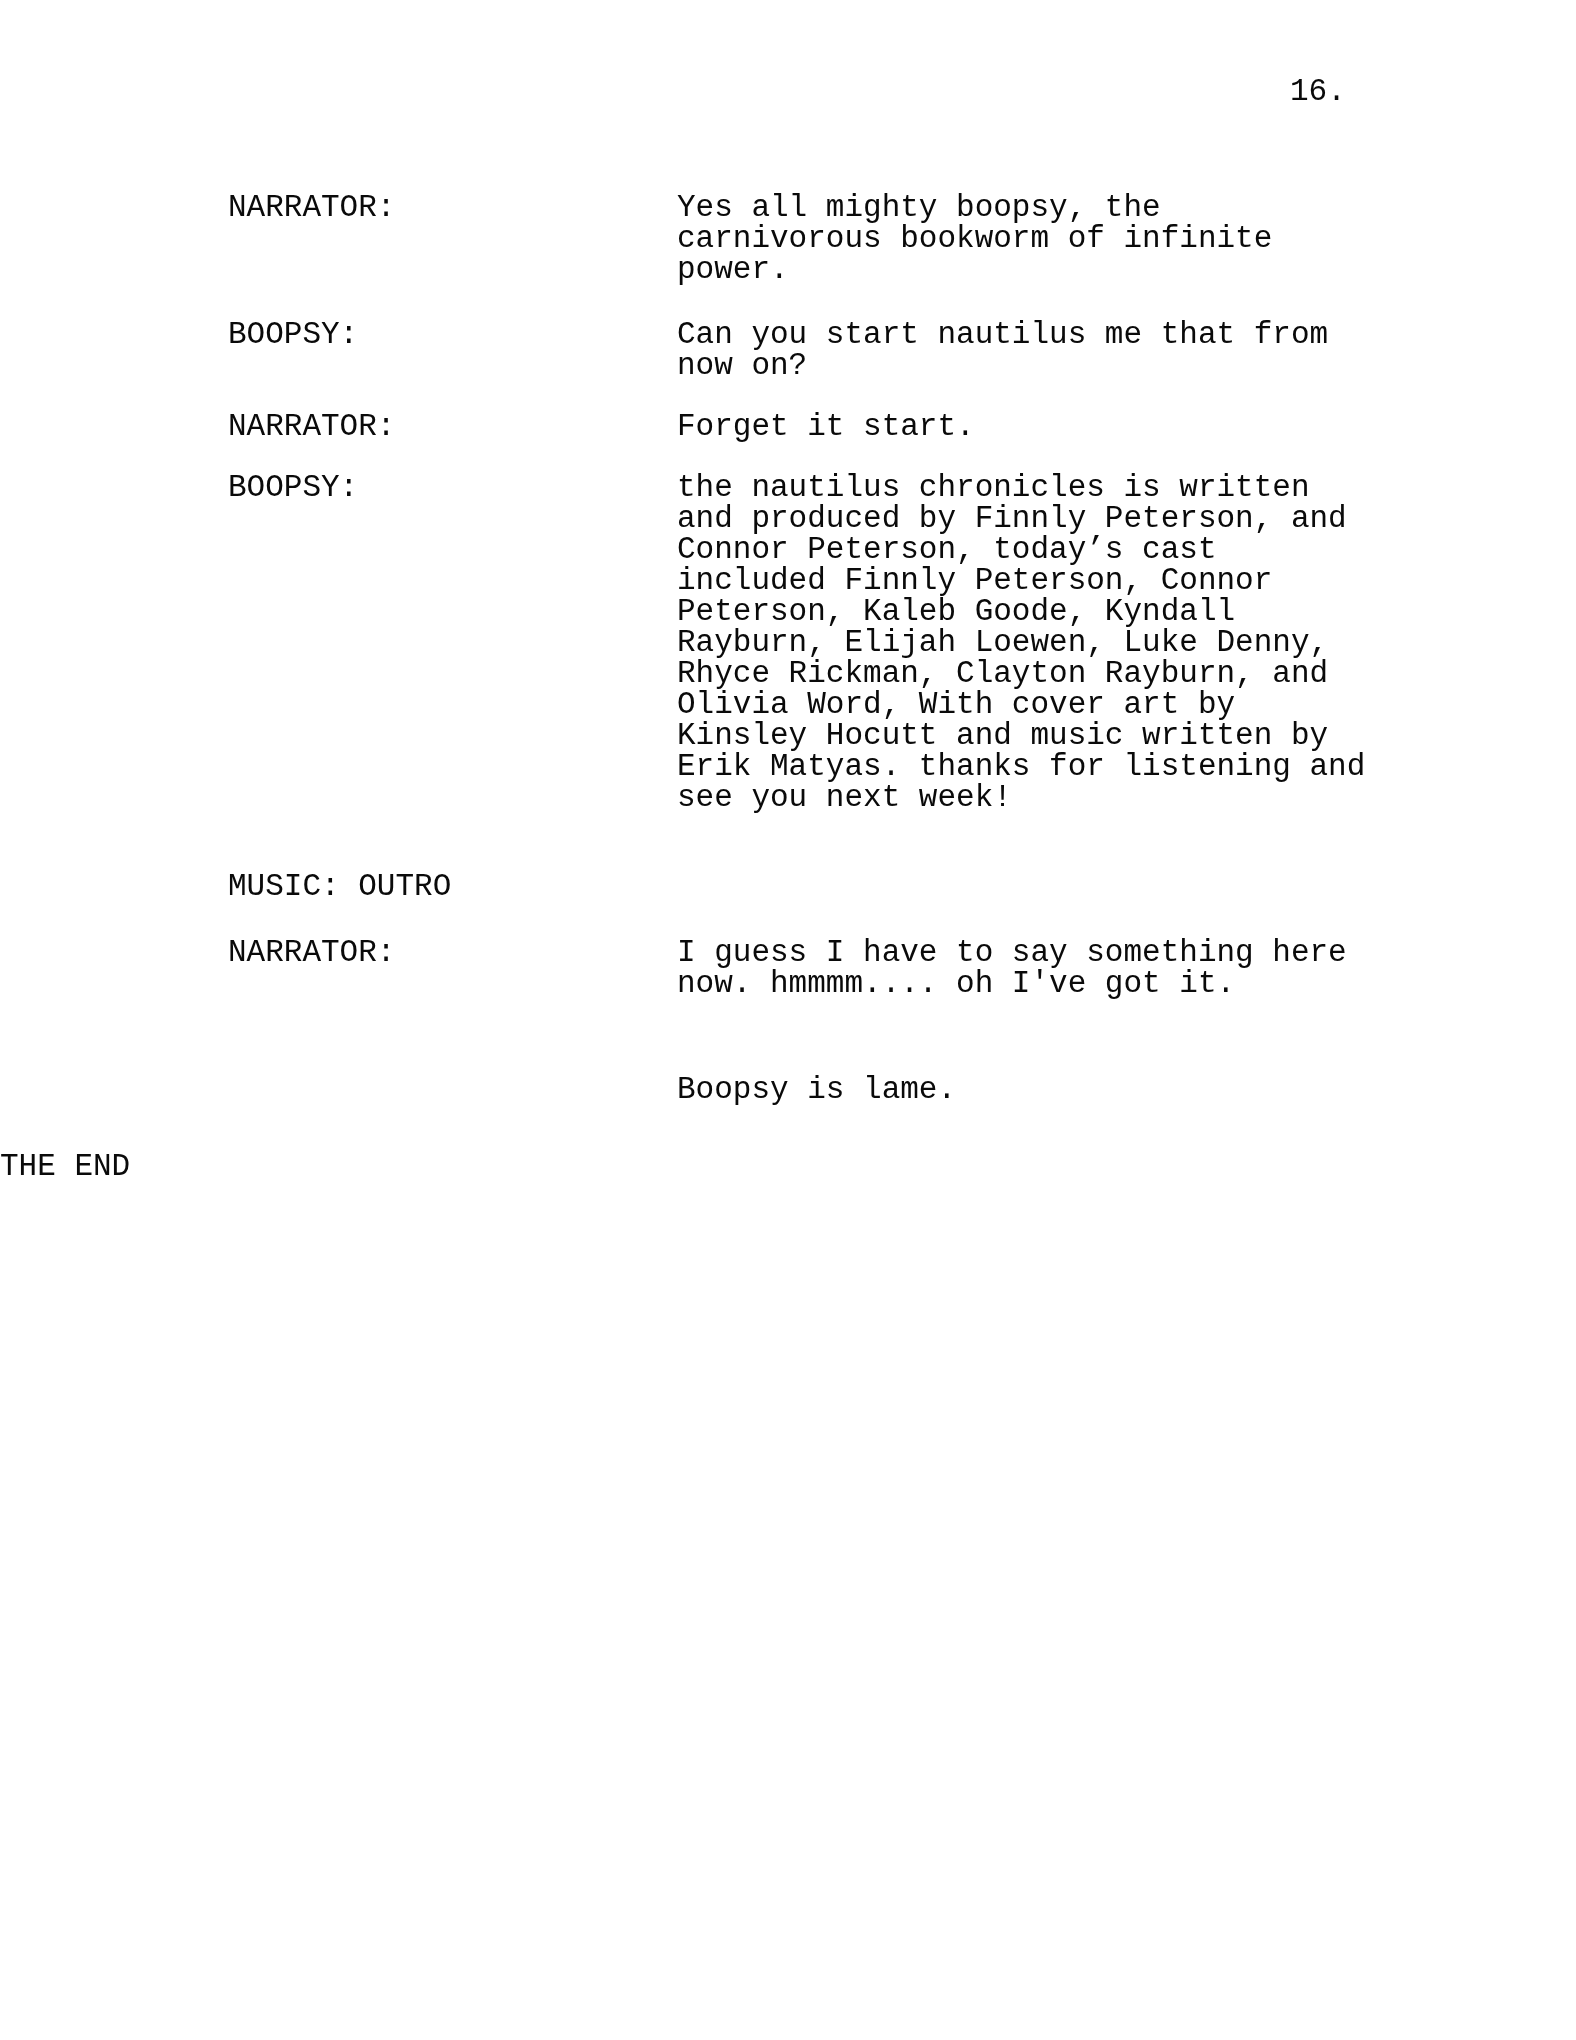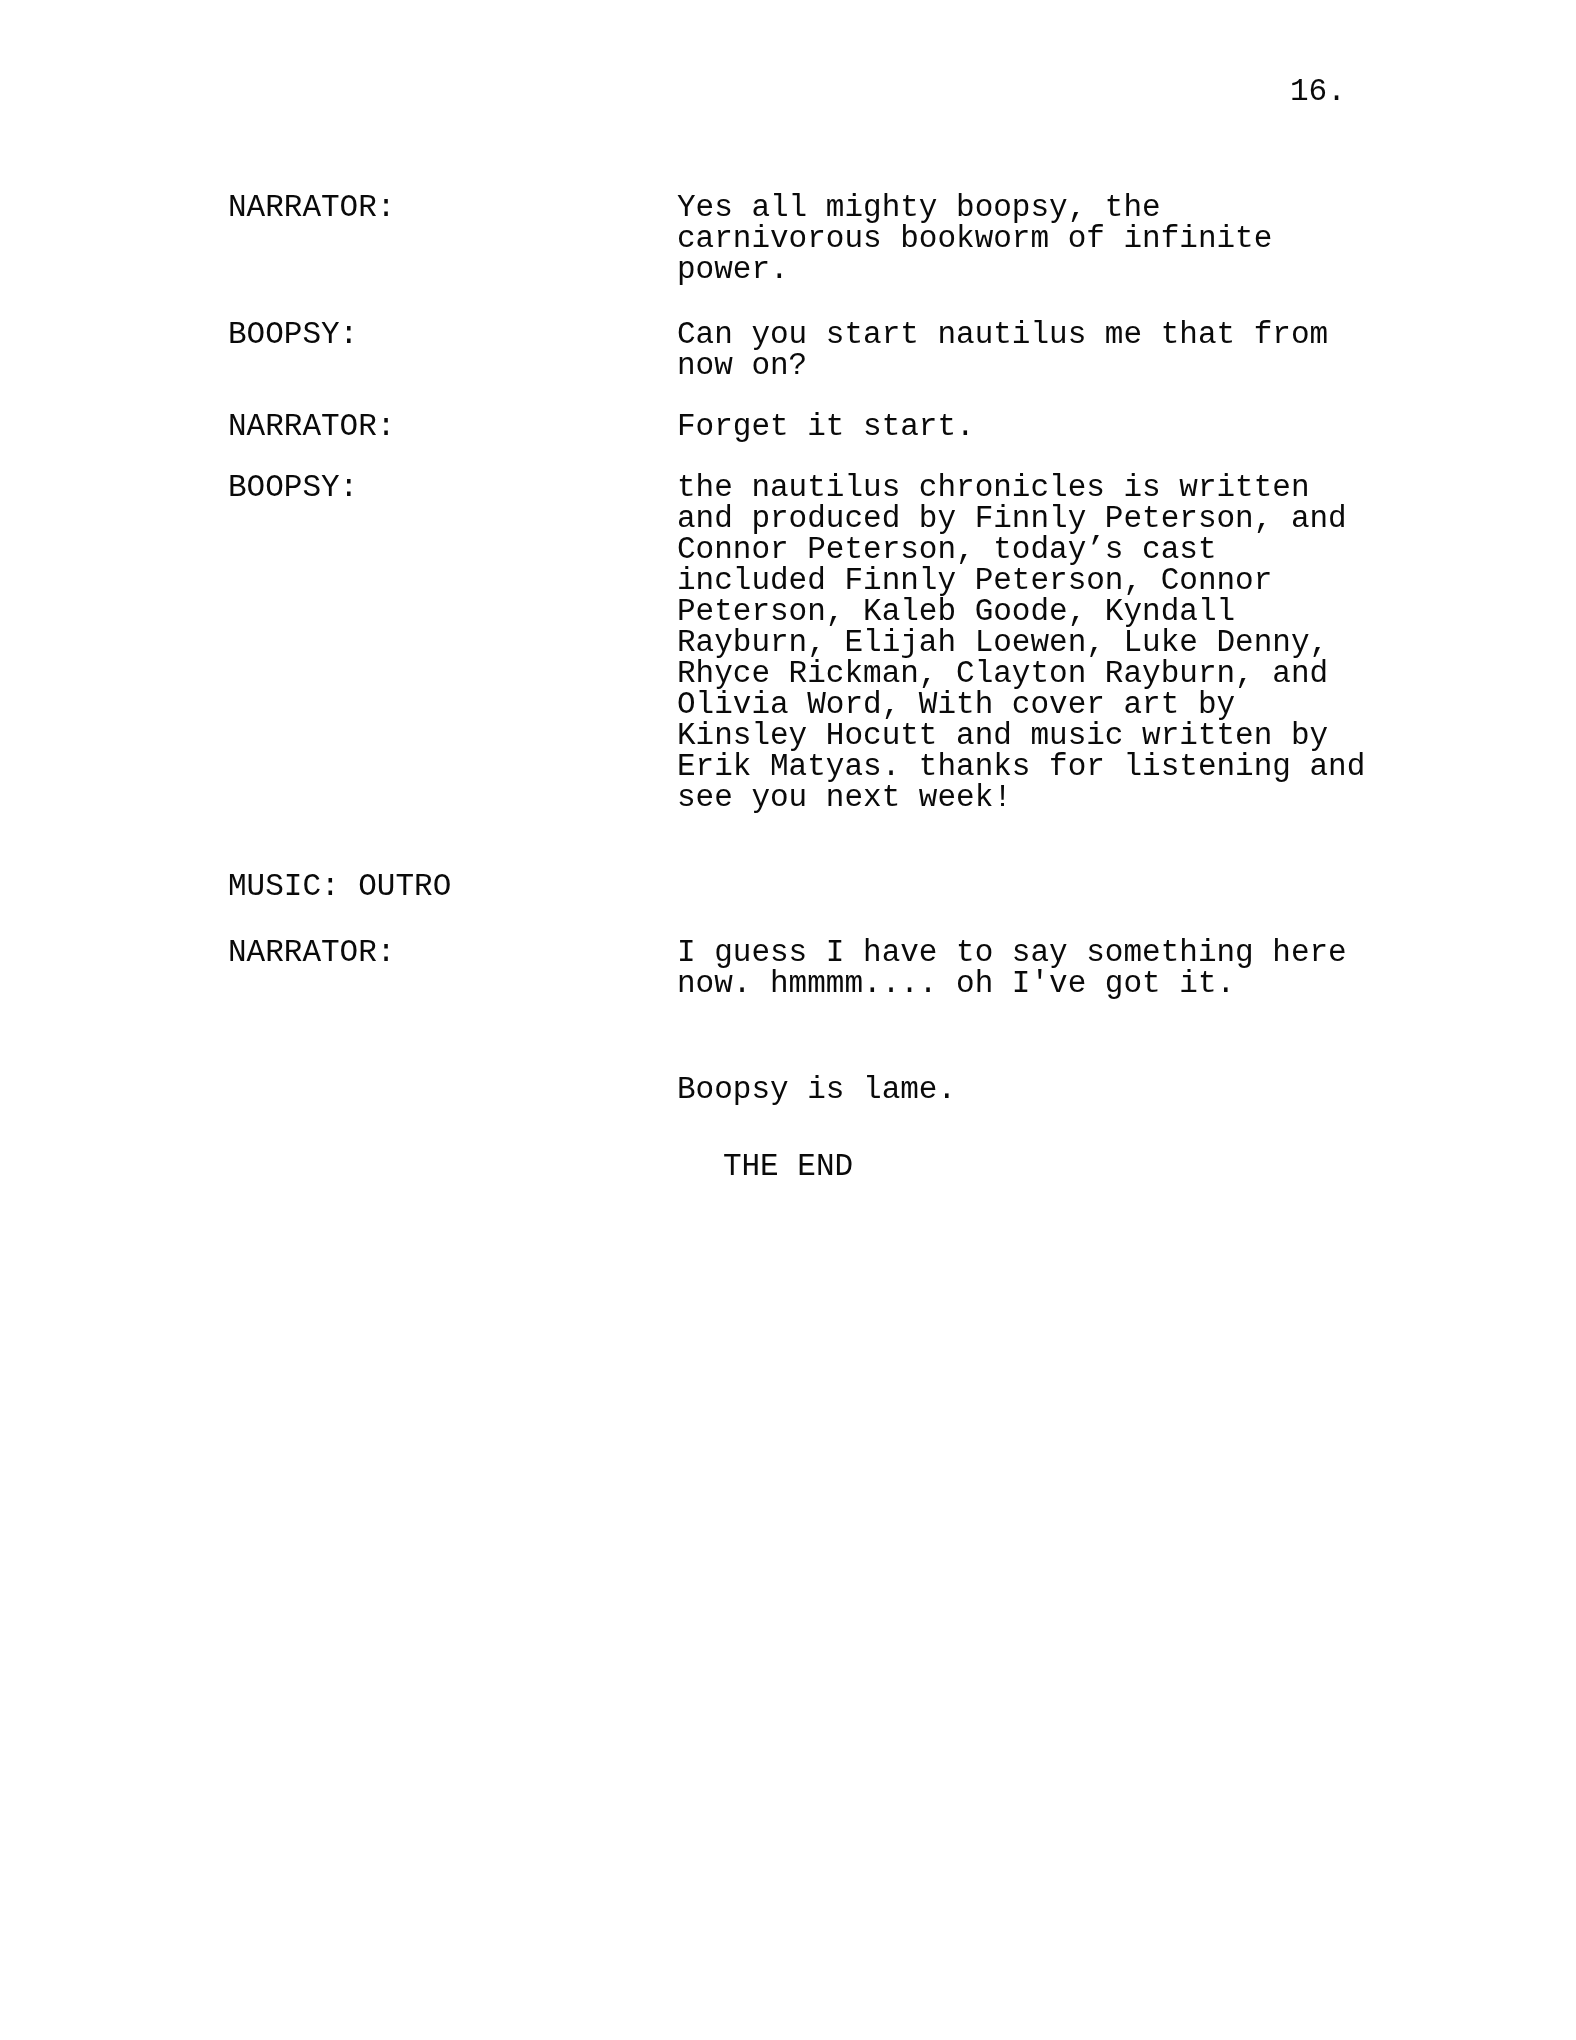--- a/index.html
+++ b/index.html
@@ -25,21 +25,21 @@
   .music-cue {
     left: 228px;
     top: 871px;
     text-decoration-thickness: 3px;
     text-underline-offset: 6px;
   }
   .the-end {
     left: 0;
     top: 1151px;
     width: 1576px;
-    text-align: center;
+    text-align: left;
     white-space: pre;
   }
   
   .row1 { top: 192px; }
   .row2 { top: 319px; }
   .row3 { top: 411px; }
   .row4 { top: 472px; }
   .row5 { top: 937px; }
   .row6 { top: 1074px; }
 </style>

